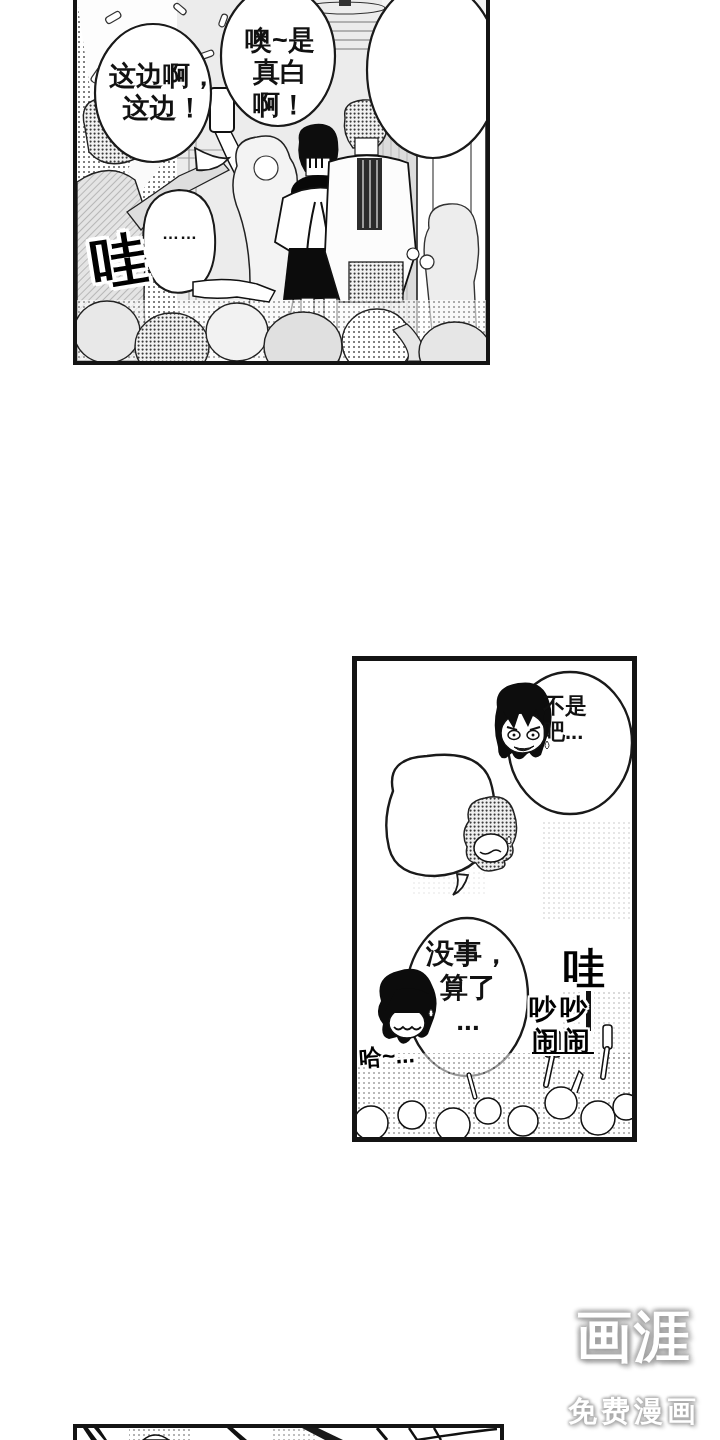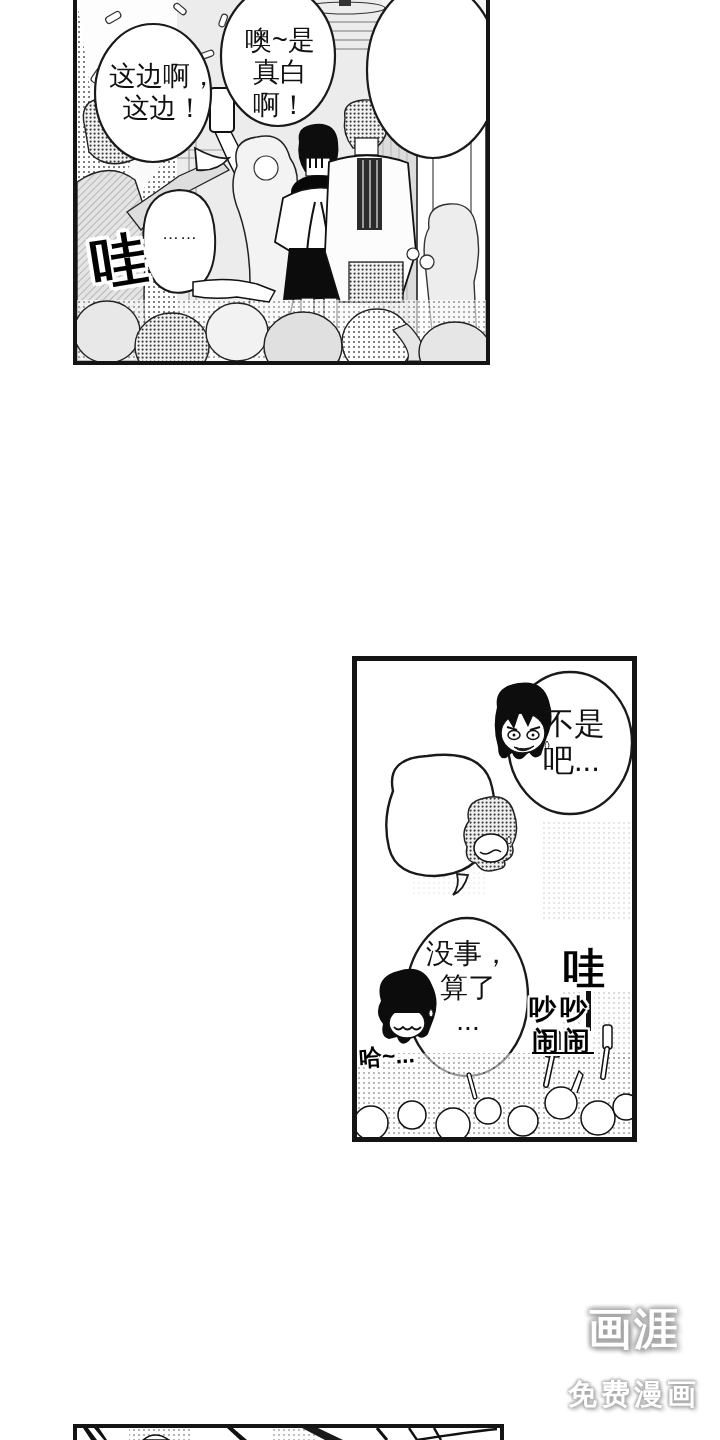--- a/index.html
+++ b/index.html
@@ -7,33 +7,33 @@
        font-family:"Liberation Sans","DejaVu Sans",sans-serif;}
   .panel{position:absolute;background:#fff;box-sizing:content-box;overflow:hidden;}
   .panel svg{position:absolute;left:0;top:0;display:block;}
   
   .panel-1{left:73px;top:0;width:409px;height:361px;border:4px solid #141414;border-top:none;}
   
   .panel-2{left:352px;top:656px;width:275px;height:476px;border:5px solid #141414;}
   
   .panel-3{left:73px;top:1424px;width:423px;height:12px;border:4px solid #141414;border-bottom:none;}
 
-  .btext{position:absolute;color:#111;font-weight:400;white-space:pre-line;line-height:1.2;z-index:3;}
+  .btext{position:absolute;color:#111;font-weight:700;white-space:pre-line;line-height:1.2;z-index:3;}
   .center{text-align:center;}
   .sfx{position:absolute;color:#000;font-weight:900;z-index:4;
        text-shadow:-3px -3px 0 #fff,3px -3px 0 #fff,-3px 3px 0 #fff,3px 3px 0 #fff,
                    0 -4px 0 #fff,0 4px 0 #fff,-4px 0 0 #fff,4px 0 0 #fff;}
   .sfx-small{position:absolute;color:#000;font-weight:900;z-index:4;
        text-shadow:-2px -2px 0 #fff,2px -2px 0 #fff,-2px 2px 0 #fff,2px 2px 0 #fff,
                    0 -2px 0 #fff,0 2px 0 #fff,-2px 0 0 #fff,2px 0 0 #fff;}
   .sfx-dash{position:absolute;left:229px;top:330px;width:5px;height:40px;background:#111;
        box-shadow:0 0 0 3px #fff;z-index:4;}
 
   .watermark{position:absolute;left:548px;top:1300px;width:172px;text-align:center;z-index:5;}
-  .watermark .logo-main{font-size:44px;font-weight:900;letter-spacing:2px;color:#fff;
+  .watermark .logo-main{font-size:56px;font-weight:900;letter-spacing:2px;color:#fff;
        filter:blur(0.6px);
        text-shadow:3px 3px 5px #9c9c9c,-2px -2px 4px #b4b4b4,2px -2px 4px #a9a9a9,
                    -2px 2px 4px #a9a9a9,0 0 2px #bdbdbd;}
   .watermark .logo-sub{margin-top:16px;font-size:29px;font-weight:700;letter-spacing:4px;color:#fff;
        filter:blur(0.5px);
        text-shadow:2px 2px 4px #a2a2a2,-1px -1px 3px #b8b8b8,1px -1px 3px #aeaeae,-1px 1px 3px #aeaeae;}
 </style>
 </head>
 <body>
 
@@ -246,21 +246,21 @@
         <circle cx="204" cy="442" r="16"></circle>
         <circle cx="241" cy="457" r="17"></circle>
         <circle cx="269" cy="446" r="13"></circle>
       </g>
       <path d="M118,436 L112,414" fill="none" stroke="#111" stroke-width="5" stroke-linecap="round"></path>
       <path d="M118,436 L112,414" fill="none" stroke="#fff" stroke-width="2.5" stroke-linecap="round"></path>
       <path d="M214,430 L222,410 L226,414 L220,432" fill="#fff" stroke="#111" stroke-width="1.4"></path>
     </g>
   </svg>
 
-  <div class="btext" style="left:186px;top:44px;width:64px;font-size:31px;">不是
+  <div class="btext" style="left:186px;top:32px;width:64px;font-size:22px;">不是
 吧...</div>
   <div class="btext center" style="left:66px;top:276px;width:90px;font-size:28px;">没事，
 算了
 ...</div>
 
   <div class="sfx" style="left:206px;top:280px;font-size:42px;">哇</div>
   <div class="sfx-dash"></div>
   <div class="sfx-small" style="left:172px;top:330px;font-size:27px;letter-spacing:4px;font-family:Liberation Mono, monospace;">吵吵</div>
   <div class="sfx-small" style="left:175px;top:362px;font-size:27px;letter-spacing:4px;text-decoration:underline;">闹闹</div>
   <div class="sfx-small" style="left:2px;top:380px;font-size:23px;transform:rotate(-4deg);">哈~...</div>

